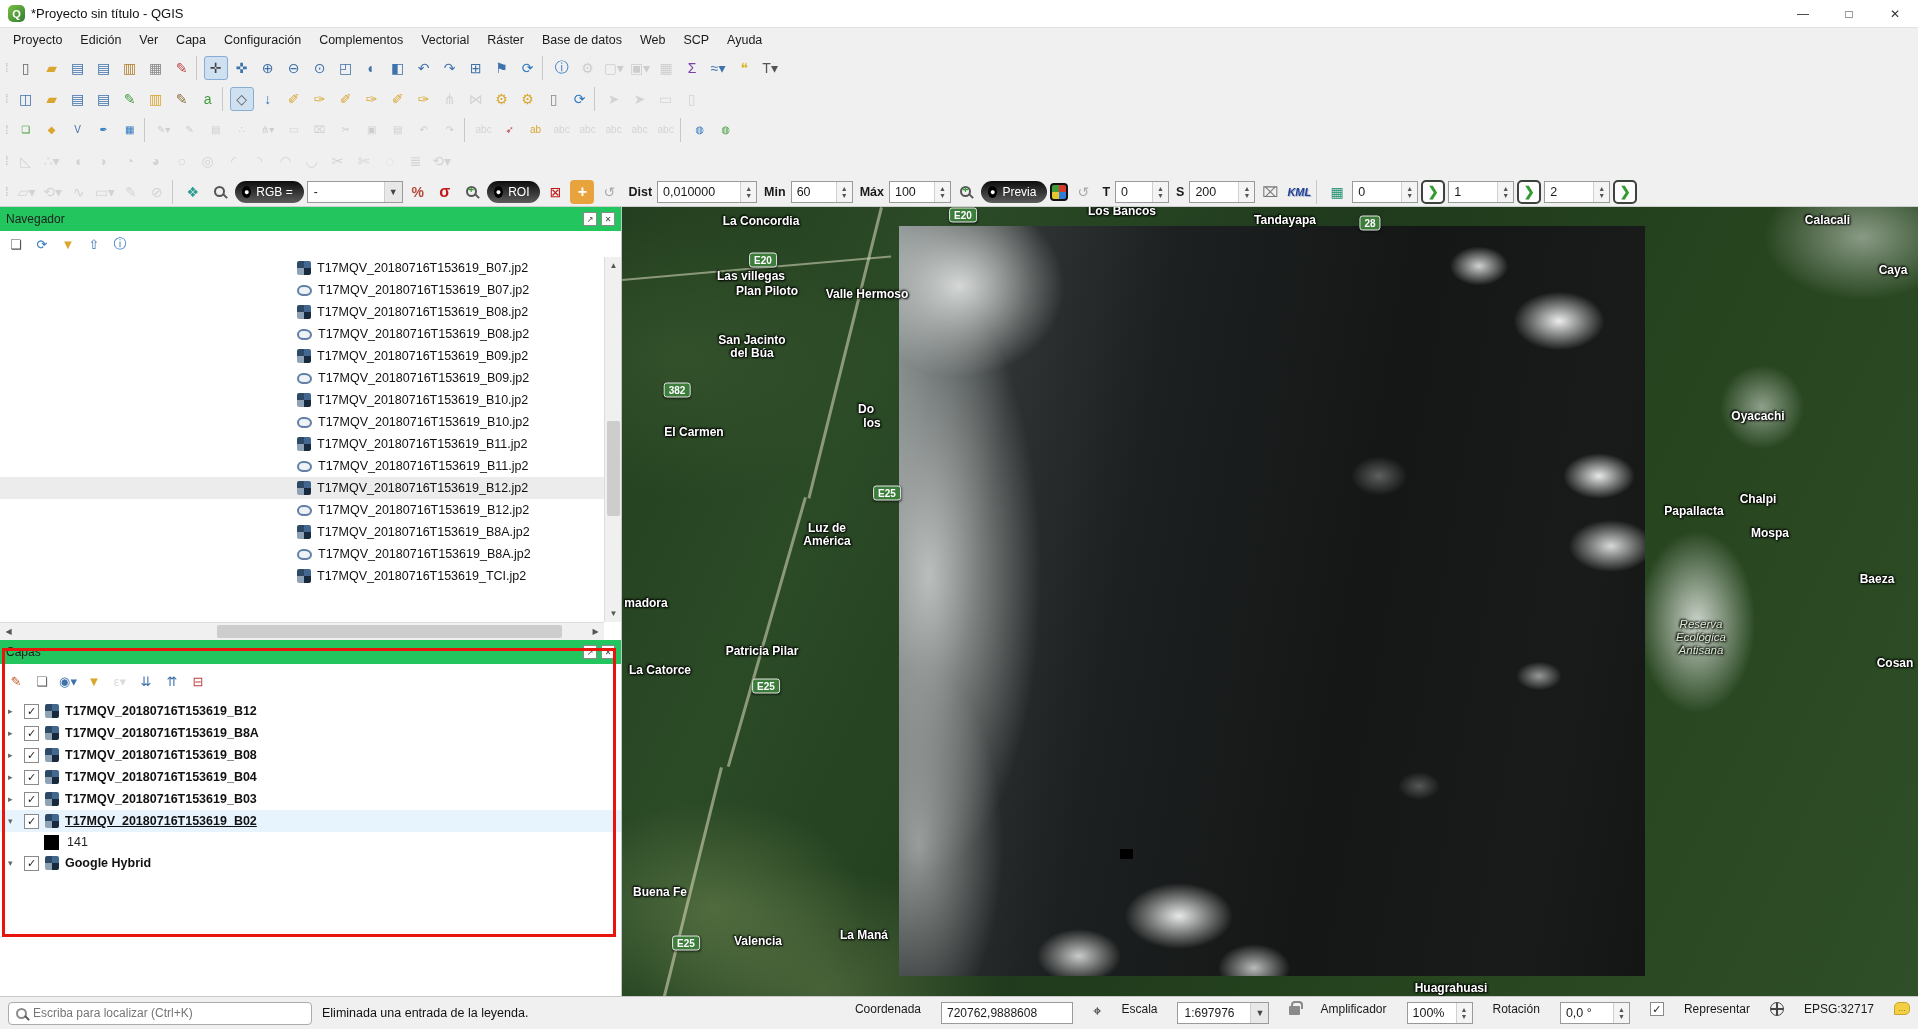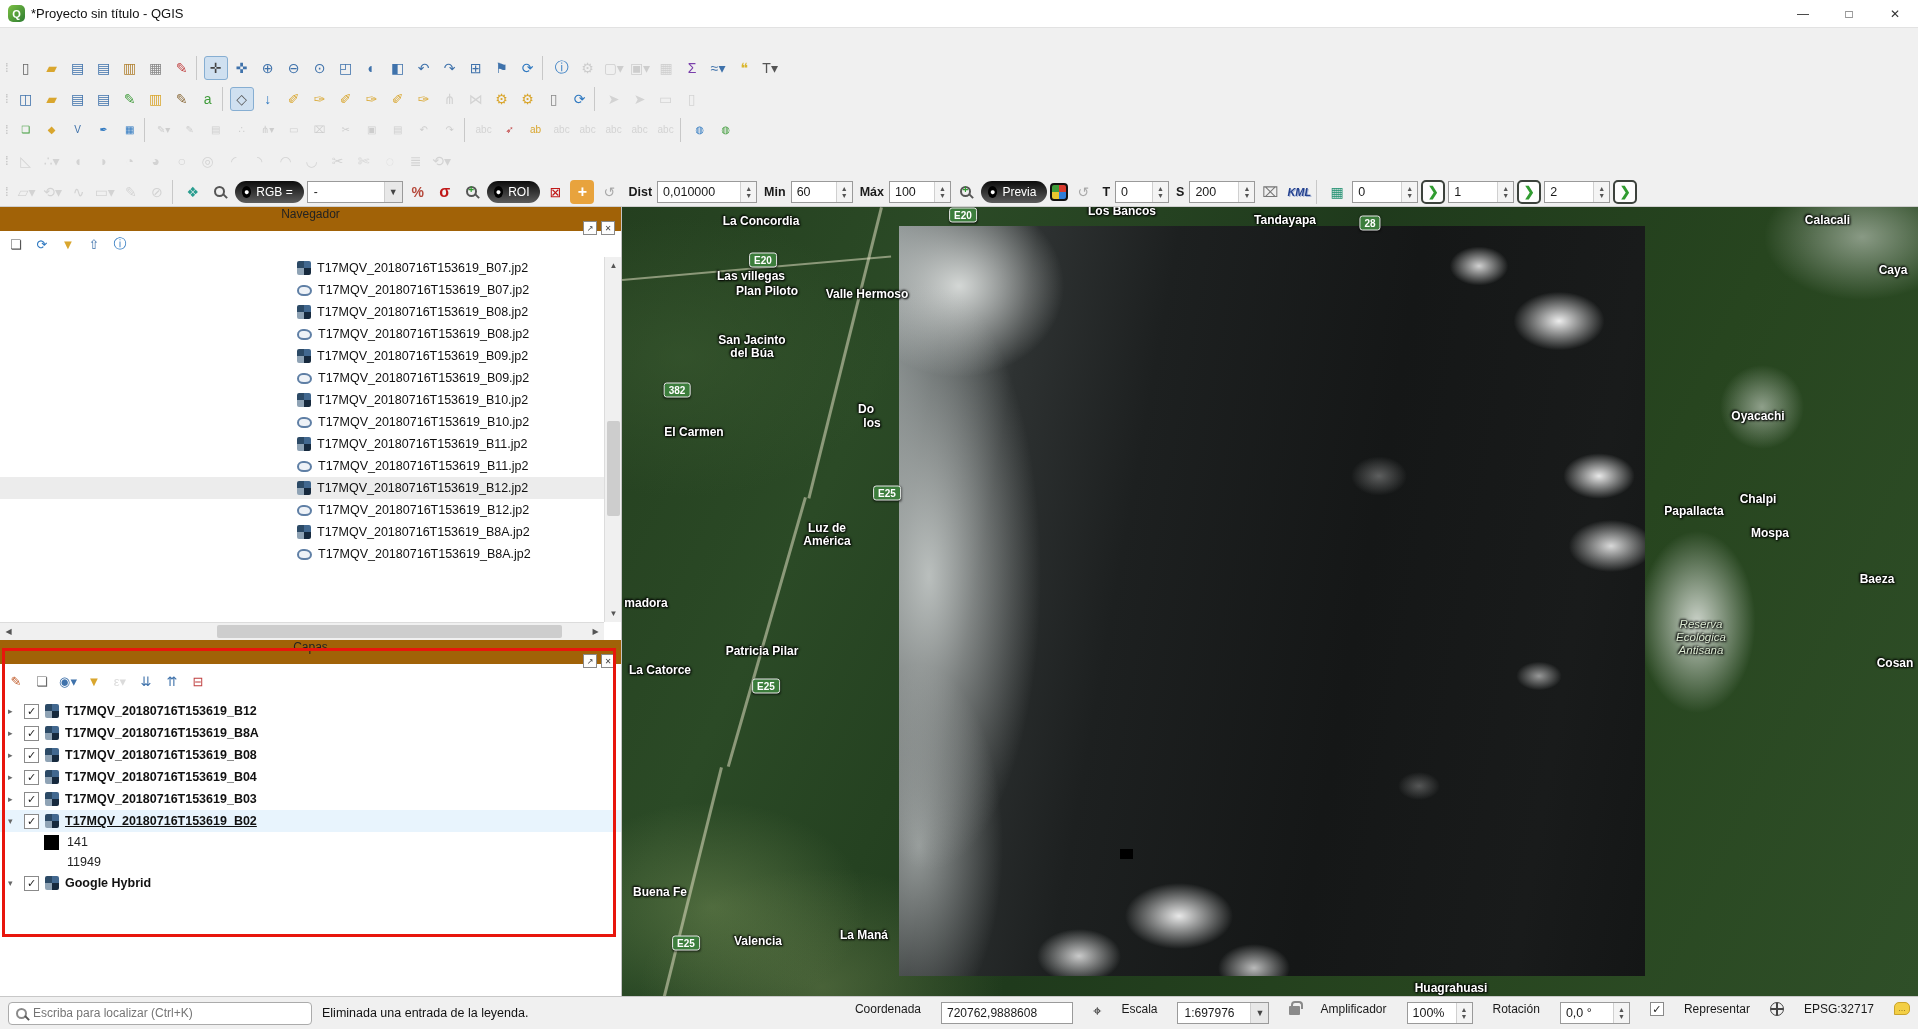--- a/index.html
+++ b/index.html
@@ -42,21 +42,21 @@
   .green-btn { width:24px; height:24px; border:2px solid #3c423c; border-radius:5px; background:#fdfdfd; color:#2f9b2f; font-weight:bold; display:flex; align-items:center; justify-content:center; font-size:13px; }
   .chip-plus { width:24px; height:24px; border-radius:4px; background:#e8a33d; color:#fff; font-weight:bold; font-size:16px; display:flex; align-items:center; justify-content:center; }
   .rgbsq { width:18px; height:18px; border:2px solid #111; border-radius:4px; background:conic-gradient(#d83b2e 0 25%, #2f7dd8 25% 50%, #e8c52e 50% 75%, #3f9b3a 75%); }
   .kml { font-weight:bold; font-style:italic; font-size:11px; color:#23418f; text-shadow:1px 1px 0 #aab8d8; padding:0 2px; }
   .mag { width:11px; height:11px; border:2px solid #555; border-radius:50%; position:relative; display:inline-block; }
   .mag::after { content:""; position:absolute; width:6px; height:2px; background:#555; transform:rotate(45deg); right:-5px; bottom:-2px; }
   .mag.plus::before { content:"+"; position:absolute; left:0px; top:-4px; color:#2f9b2f; font-weight:bold; font-size:10px; }
 
   
   #leftcol { position:absolute; left:0; top:207px; width:622px; bottom:33px; background:#fff; border-right:1px solid #c4c4c4; }
-  .panel-header { height:24px; background:#a16207; display:flex; align-items:center; padding:0 6px;flex-direction:column; }
+  .panel-header { height:24px; background:#22c55e; display:flex; align-items:center; padding:0 6px; }
   .panel-title { font-size:12px; color:#222; }
   .panel-btns { margin-left:auto; display:flex; gap:4px; }
   .pbtn { width:14px; height:14px; border:1px solid #8a8a8a; background:#fdfdfd; font-size:8px; display:flex; align-items:center; justify-content:center; color:#444; }
   .mini-toolbar { height:26px; display:flex; align-items:center; gap:6px; padding:0 6px; background:#fff; }
   .mini-tb { width:20px; height:20px; display:flex; align-items:center; justify-content:center; font-size:13px; border-radius:3px; }
   .mini-tb.disabled { opacity:.35; }
 
   #navegador { position:absolute; left:0; top:0; width:100%; height:433px; }
   #nav-tree { position:absolute; left:0; top:50px; right:17px; bottom:18px; overflow:hidden; background:#fff; }
   .file-row { height:22px; display:flex; align-items:center; padding-left:297px; gap:6px; white-space:nowrap; }
@@ -146,20 +146,34 @@
         </div>
         <div class="win-btn">
           <span class="g">□</span>
         </div>
         <div class="win-btn">
           <span class="g">✕</span>
         </div>
     </div>
   </div>
 
+  <div id="menubar">
+    <div class="menu-item">Proyecto</div>
+      <div class="menu-item">Edición</div>
+      <div class="menu-item">Ver</div>
+      <div class="menu-item">Capa</div>
+      <div class="menu-item">Configuración</div>
+      <div class="menu-item">Complementos</div>
+      <div class="menu-item">Vectorial</div>
+      <div class="menu-item">Ráster</div>
+      <div class="menu-item">Base de datos</div>
+      <div class="menu-item">Web</div>
+      <div class="menu-item">SCP</div>
+      <div class="menu-item">Ayuda</div>
+  </div>
 
   <div id="toolbars">
     <div class="tbrow">
       <div class="tb" style="color: rgb(102, 102, 102);">
           <span class="g">▯</span>
         </div>
         <div class="tb" style="color: rgb(217, 166, 46);">
           <span class="g">▰</span>
         </div>
         <div class="tb" style="color: rgb(63, 114, 171);">
@@ -703,20 +717,24 @@
           <div class="file-row">
             <span class="icon-raster"></span>
             <span class="file-label">T17MQV_20180716T153619_B8A.jp2</span>
           </div>
 
           <div class="file-row">
             <span class="icon-polygon"></span>
             <span class="file-label">T17MQV_20180716T153619_B8A.jp2</span>
           </div>
 
+          <div class="file-row">
+            <span class="icon-raster"></span>
+            <span class="file-label">T17MQV_20180716T153619_TCI.jp2</span>
+          </div>
 
       </div>
       <div class="vscroll">
         <div class="sb-btn up">▲</div>
         <div class="thumb"></div>
         <div class="sb-btn down">▼</div>
       </div>
       <div class="hscroll">
         <div class="sb-btn left">◀</div>
         <div class="thumb"></div>
@@ -820,24 +838,20 @@
           </div>
 
       </div>
       <div>
 
           <div class="legend-row">
             <span class="legend-swatch" style="background:#000000"></span>
             <span class="legend-label">141</span>
           </div>
 
-          <div class="legend-row">
-            <span class="legend-swatch" style="background:#ffffff"></span>
-            <span class="legend-label">11949</span>
-          </div>
 
       </div>
       <div>
 
           <div class="layer-row">
             <span class="arrow">▾</span>
             <span class="checkbox">
               <span>✓</span>
             </span>
             <span class="icon-raster"></span>

